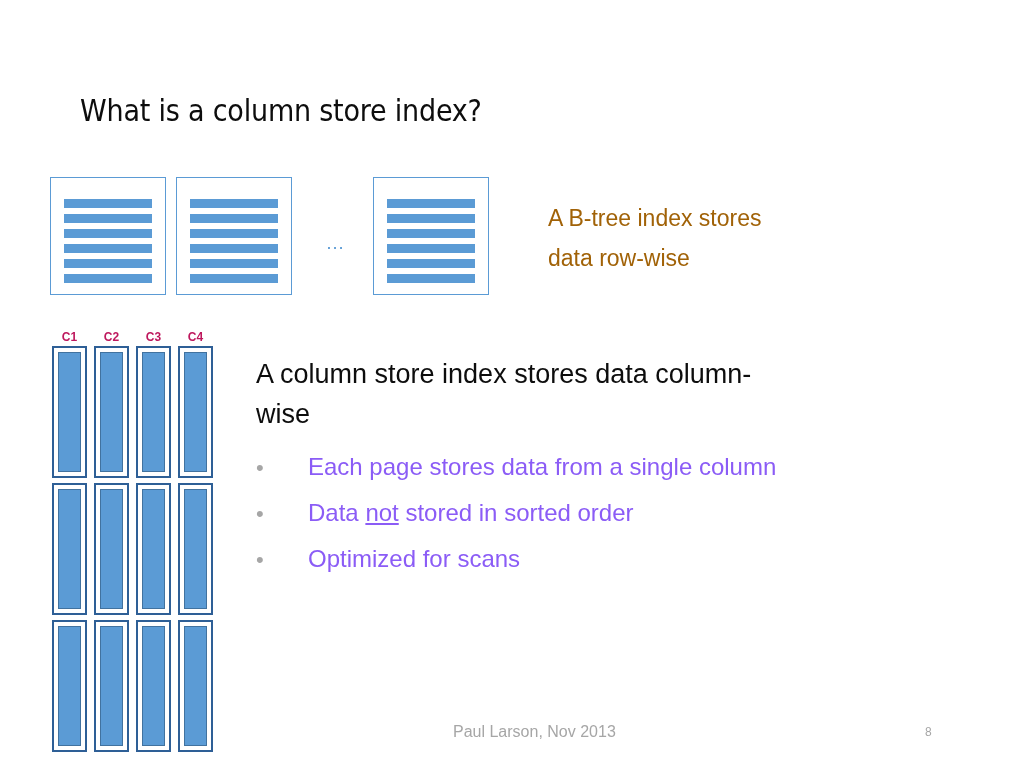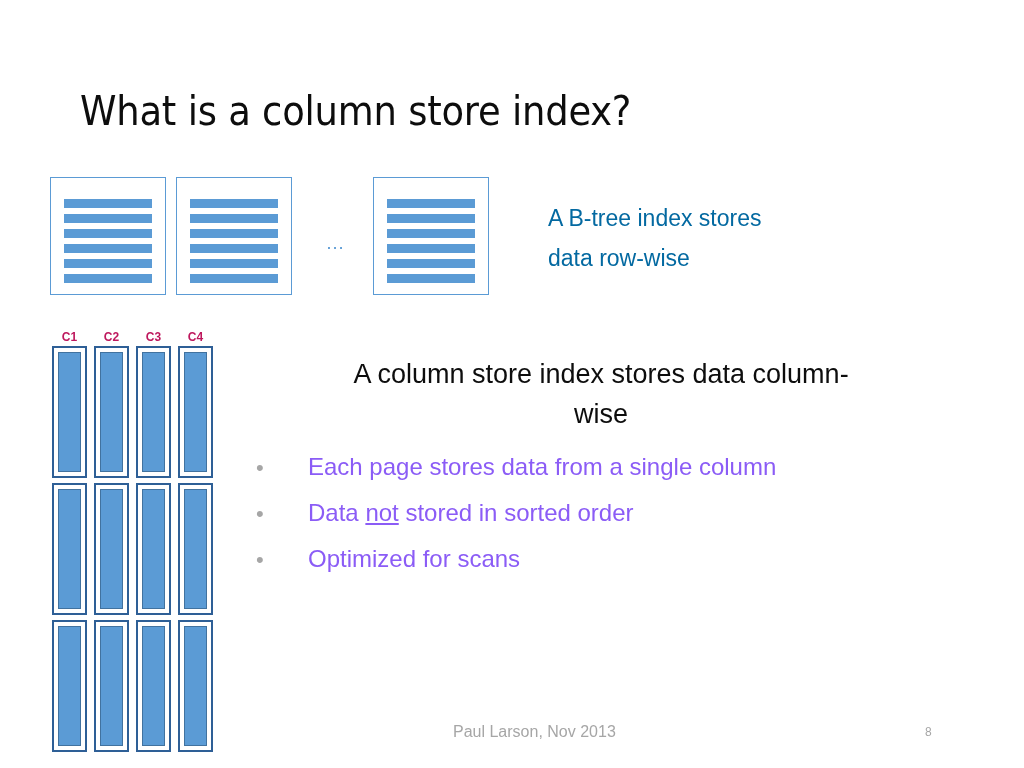--- a/index.html
+++ b/index.html
@@ -24,21 +24,21 @@
     overflow: hidden;
   }
 
   
   #slide-title {
     position: absolute;
     left: 80px;
     top: 86px;
     width: 860px;
     font-family: "DejaVu Sans Condensed", "Liberation Sans", sans-serif;
-    font-size: 41px;
+    font-size: 30px;
     font-weight: 300;
     letter-spacing: -0.2px;
     line-height: 50px;
     color: #0d0d0d;
     white-space: nowrap;
   }
 
   
   .page-box {
     position: absolute;
@@ -80,21 +80,21 @@
   }
 
   
   #btree-note {
     position: absolute;
     left: 548px;
     top: 198px;
     width: 330px;
     font-size: 23px;
     line-height: 40px;
-    color: #0369a1;
+    color: #a16207;
   }
 
   
   #column-grid {
     position: absolute;
     left: 52px;
     top: 330px;
     width: 166px;
     height: 438px;
   }
@@ -135,21 +135,20 @@
     position: absolute;
     left: 256px;
     top: 354px;
     width: 690px;
   }
   #body-lead {
     font-size: 27px;
     line-height: 40px;
     color: #0d0d0d;
     margin-bottom: 10px;
-    text-align: center;
   }
   .bullet-row {
     position: relative;
     display: flex;
     align-items: baseline;
     height: 46px;
   }
   .bullet-dot {
     width: 52px;
     flex: 0 0 52px;

